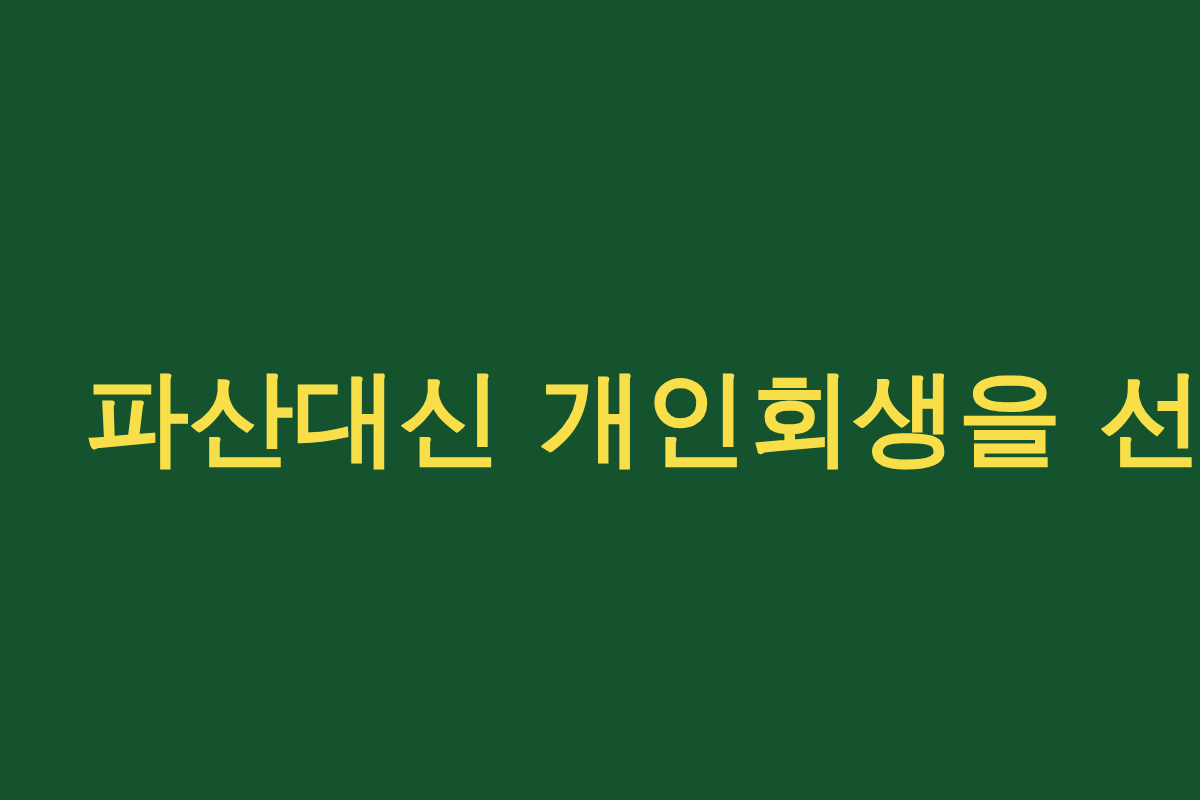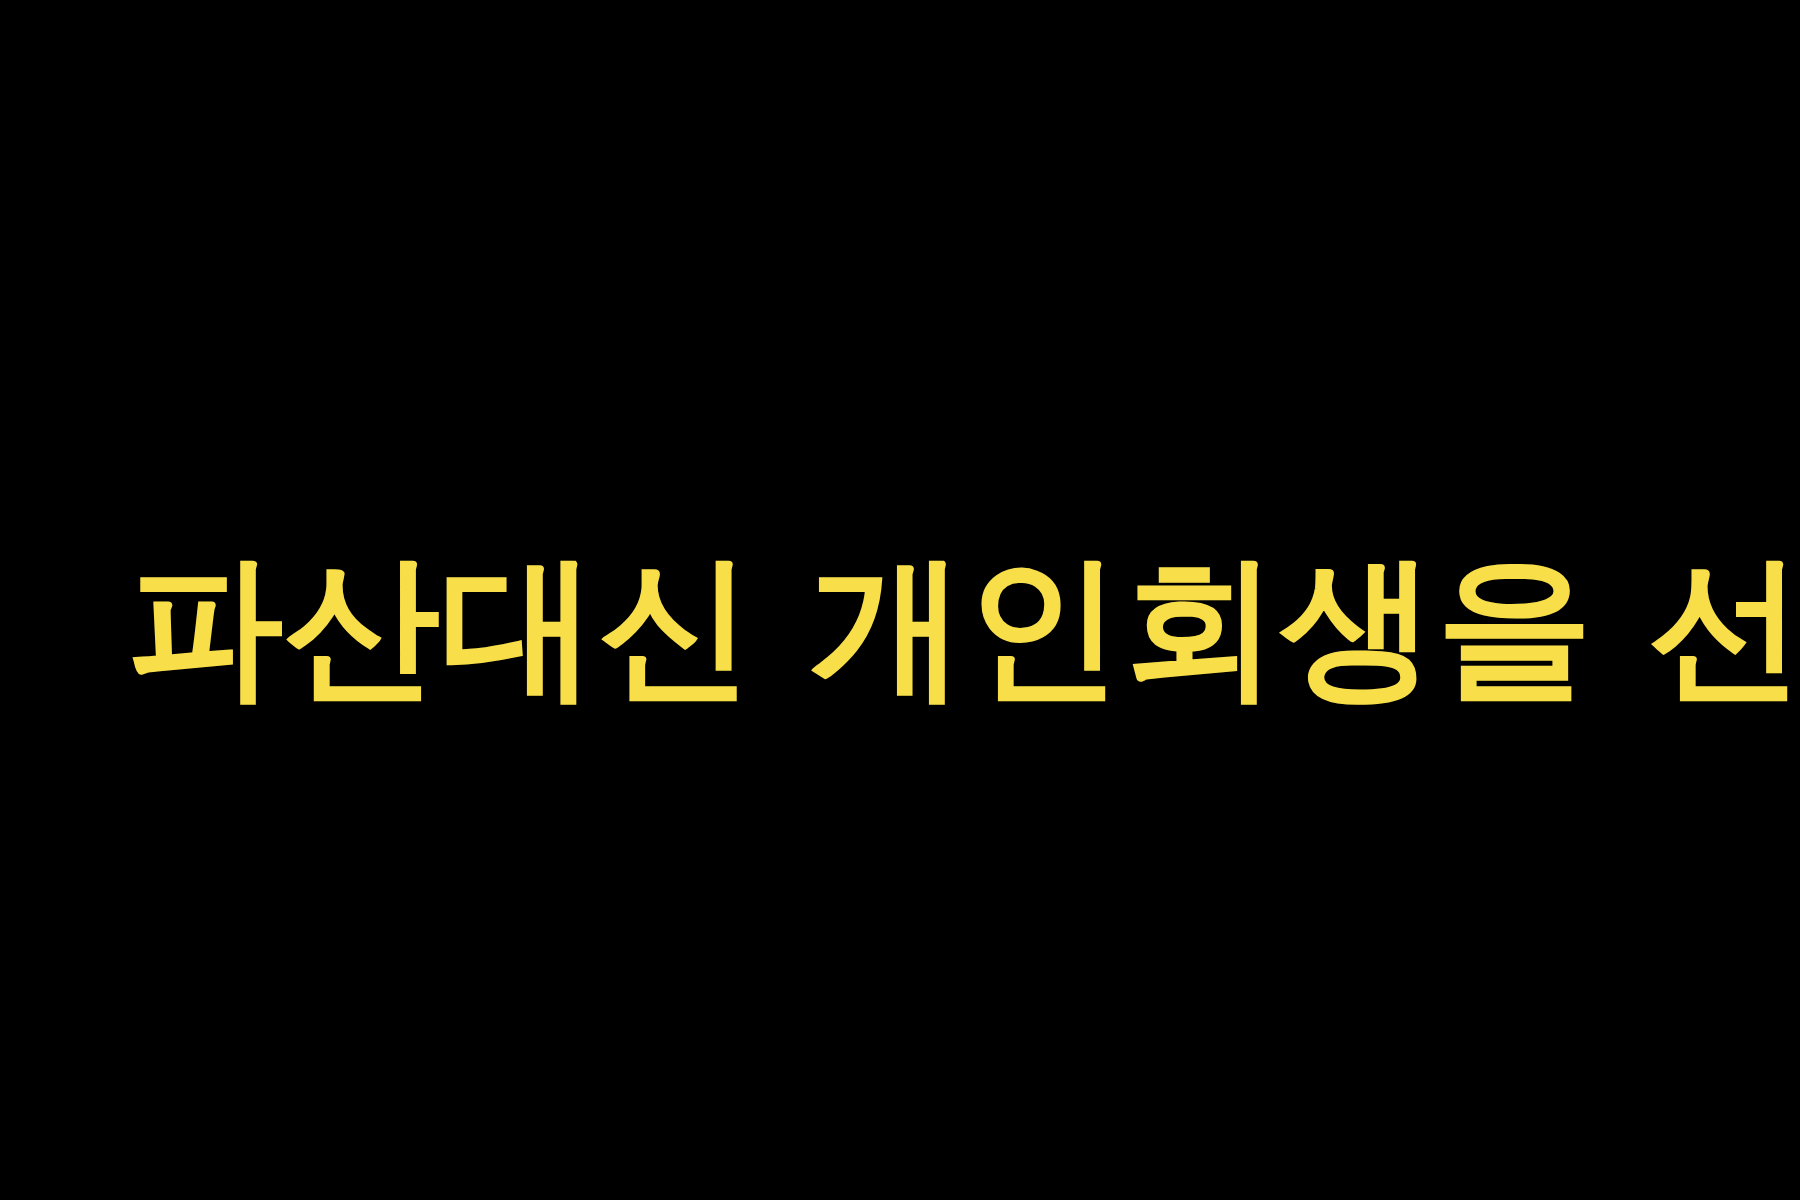--- a/index.html
+++ b/index.html
@@ -51,21 +51,21 @@
 
   
   #headline-text .line {
     display: block;
     white-space: pre;
   }
 </style>
 </head>
 <body>
 
-<div id="title-card" style="background: #000000;">
+<div id="title-card" style="background: #14532d;">
 
   <div id="headline-block" style="text-align: center;">
 
     <h1 id="headline-text" style="color: rgb(248, 223, 74); font-size: 104px; line-height: 125px;">
       <span class="line">파산대신 개인회생을 선</span>
     </h1>
 
   </div>
 </div>
 

